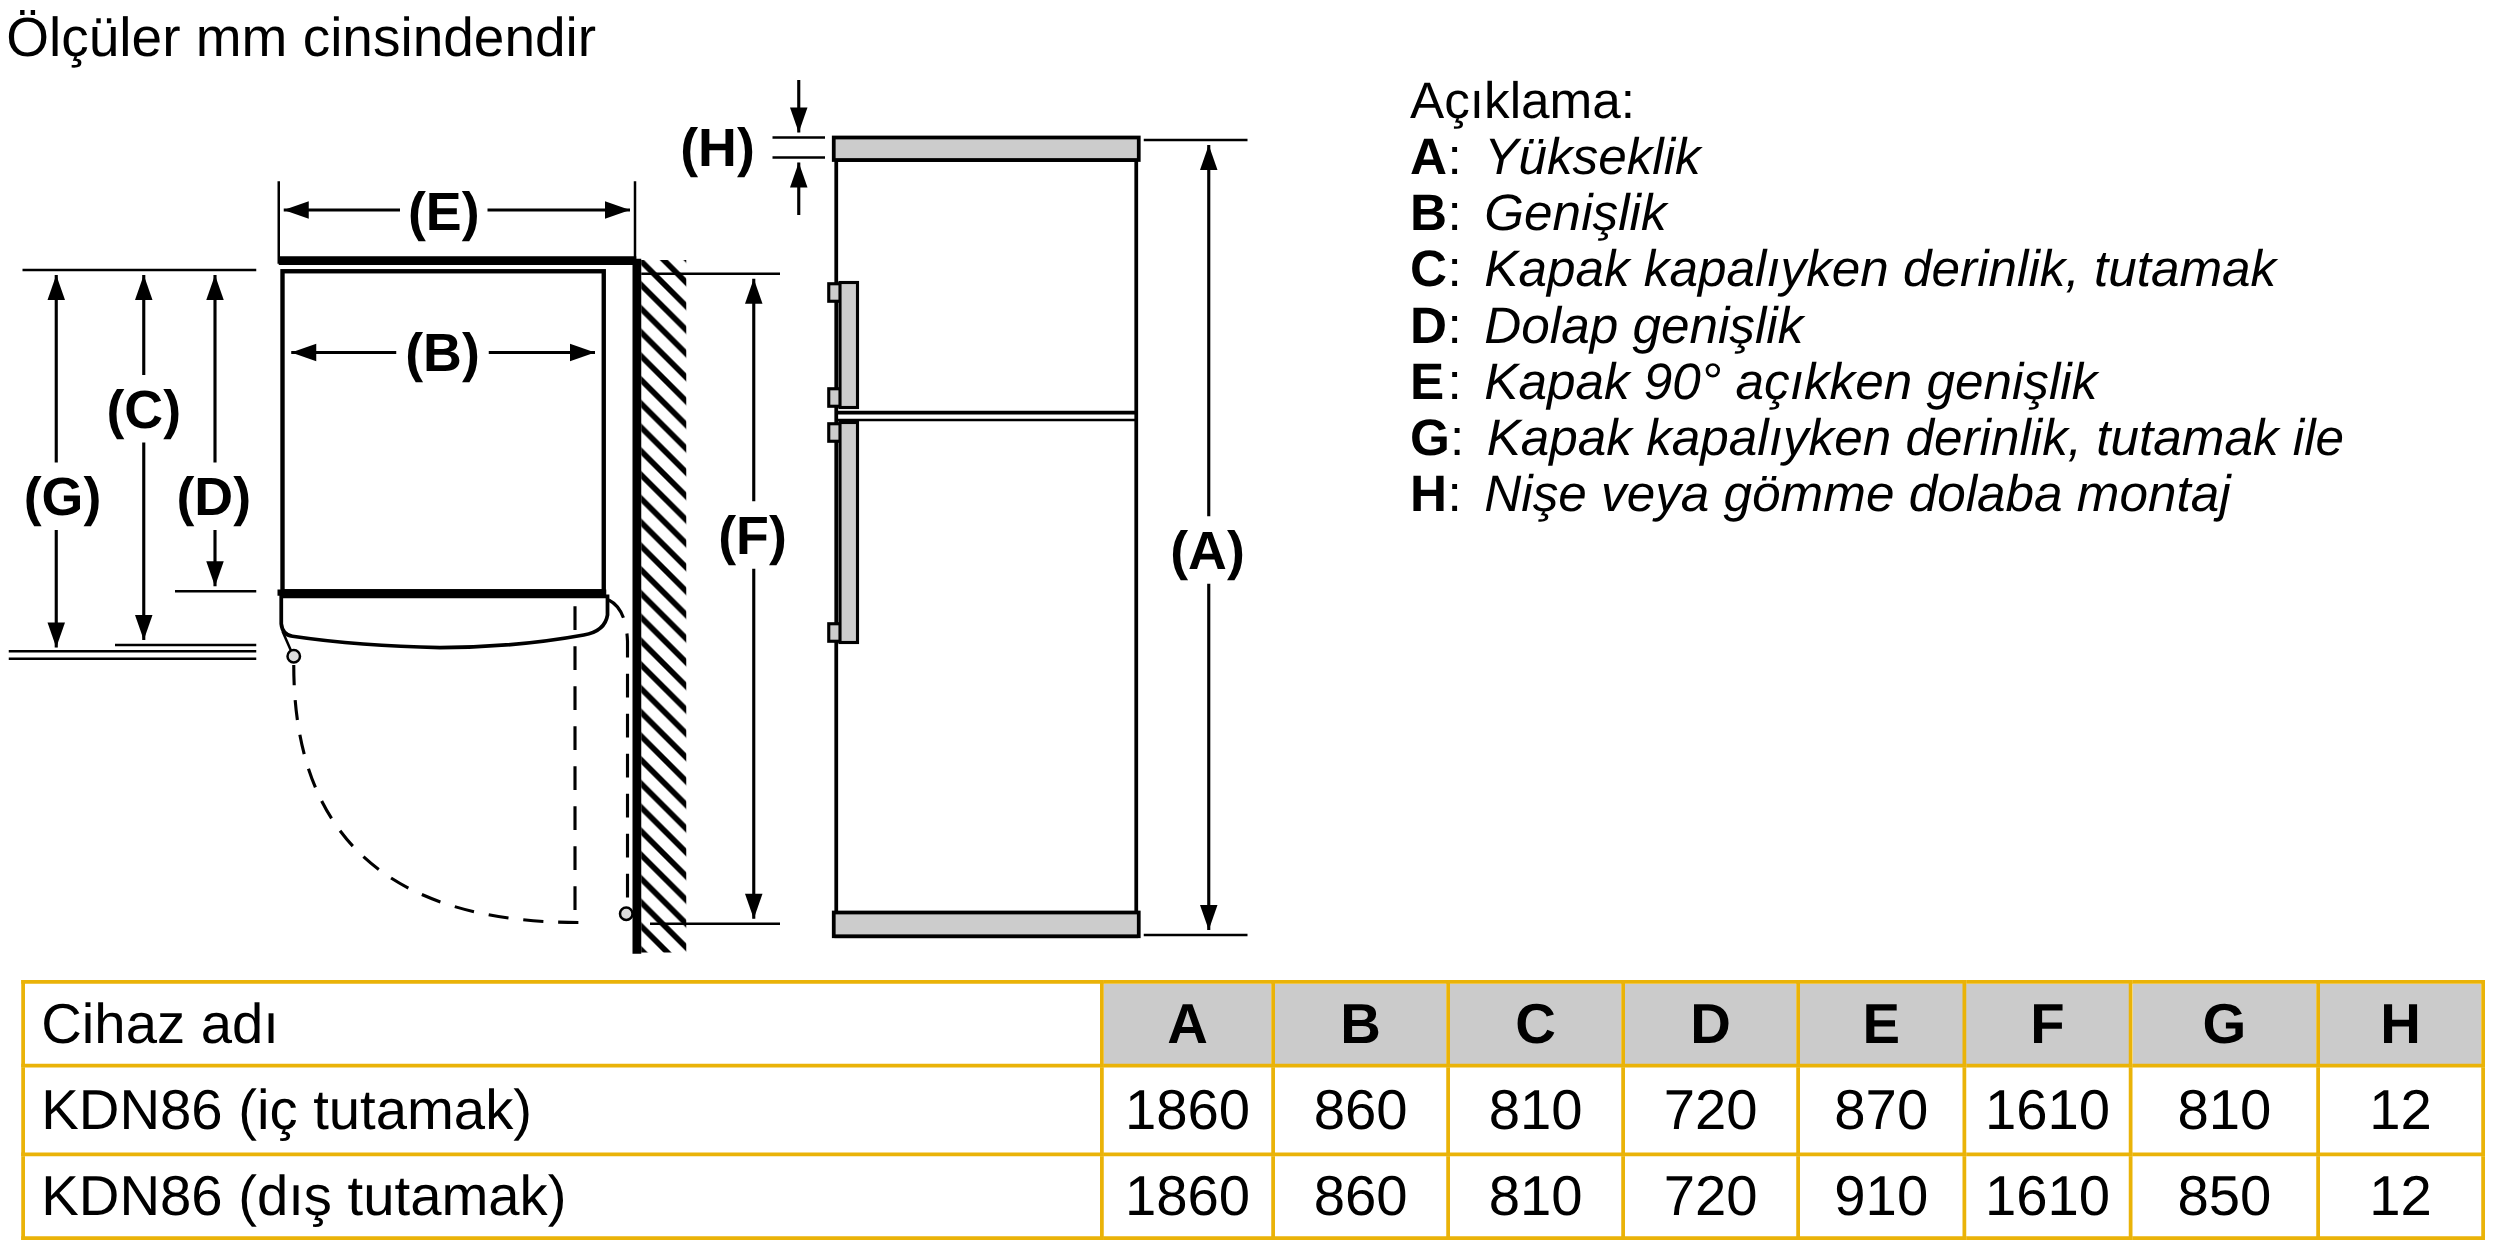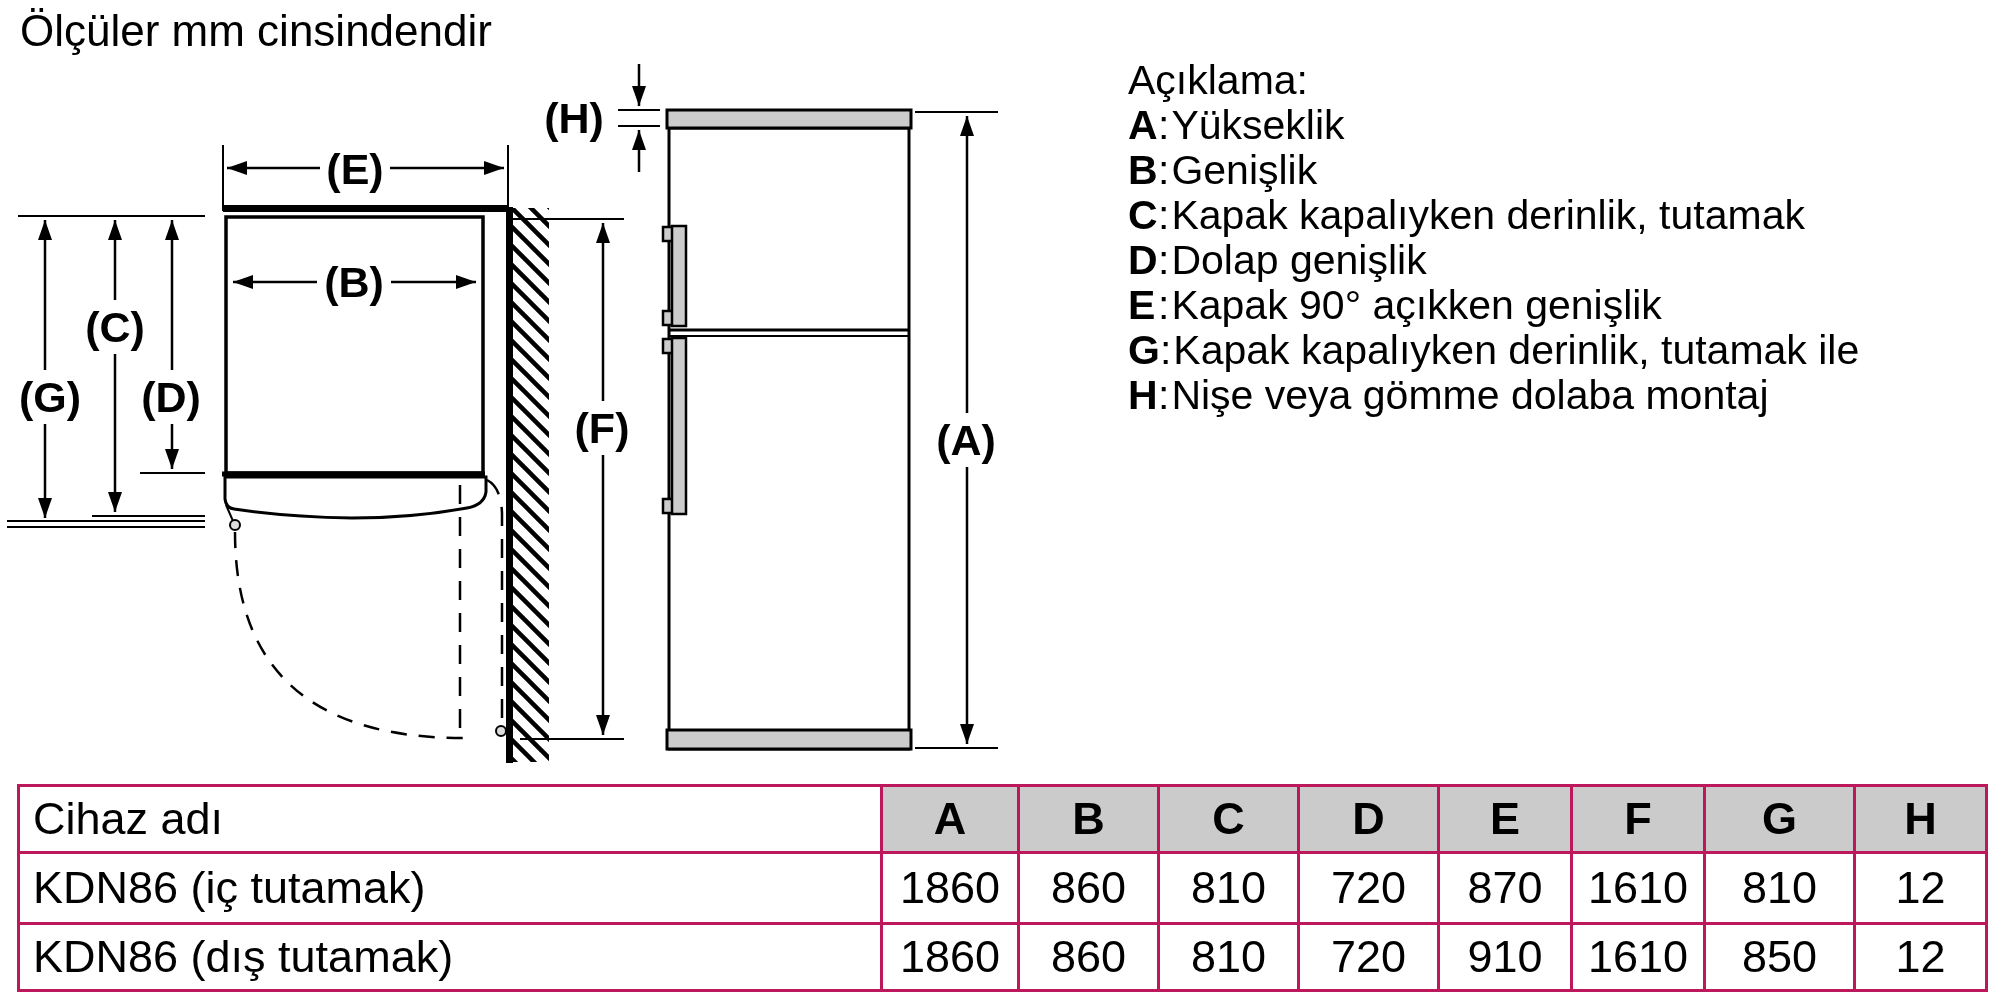--- a/index.html
+++ b/index.html
@@ -2,44 +2,44 @@
 <html><head>
 <meta charset="utf-8">
 <style>
   html,body{margin:0;padding:0;}
   body{
     width:2000px;height:1000px;position:relative;overflow:hidden;
     background:#ffffff;color:#000;
     font-family:"Liberation Sans", sans-serif;
   }
   .page-title{
-    position:absolute;left:20px;top:6px;
+    position:absolute;left:5px;top:6px;
     font-size:44px;color:#000;white-space:nowrap;
   }
   #diagram-svg{position:absolute;left:0;top:0;}
   .dim-label{font-size:43px;font-weight:bold;fill:#000;}
   
   .legend{
     position:absolute;left:1128px;top:58px;
     font-size:41px;line-height:45px;color:#000;
   }
   .legend .legend-title{font-weight:normal;}
   .legend .lrow{white-space:nowrap;}
   .legend .lkey{font-weight:bold;display:inline-block;min-width:30px;}
   .legend .lcolon{display:inline-block;}
-  .legend .ldesc{margin-left:2px;}
+  .legend .ldesc{margin-left:18px;font-style:italic;}
   .legend .lcont{margin-left:44px;white-space:nowrap;}
   
   table.dim-table{
     position:absolute;left:17px;top:784px;
     border-collapse:collapse;table-layout:fixed;
     font-size:45px;color:#000;
   }
   table.dim-table td,table.dim-table th{
-    border:3px solid #be185d;padding:0;margin:0;
+    border:3px solid #eab308;padding:0;margin:0;
     text-align:center;font-weight:normal;height:64px;
     overflow:hidden;white-space:nowrap;
   }
   table.dim-table th.letter{background:#cbcbcb;font-weight:bold;}
   table.dim-table .namecol{text-align:left;padding-left:13px;}
   table.dim-table tr.r1 td{height:68px;}
 </style>
 </head>
 <body>
 

